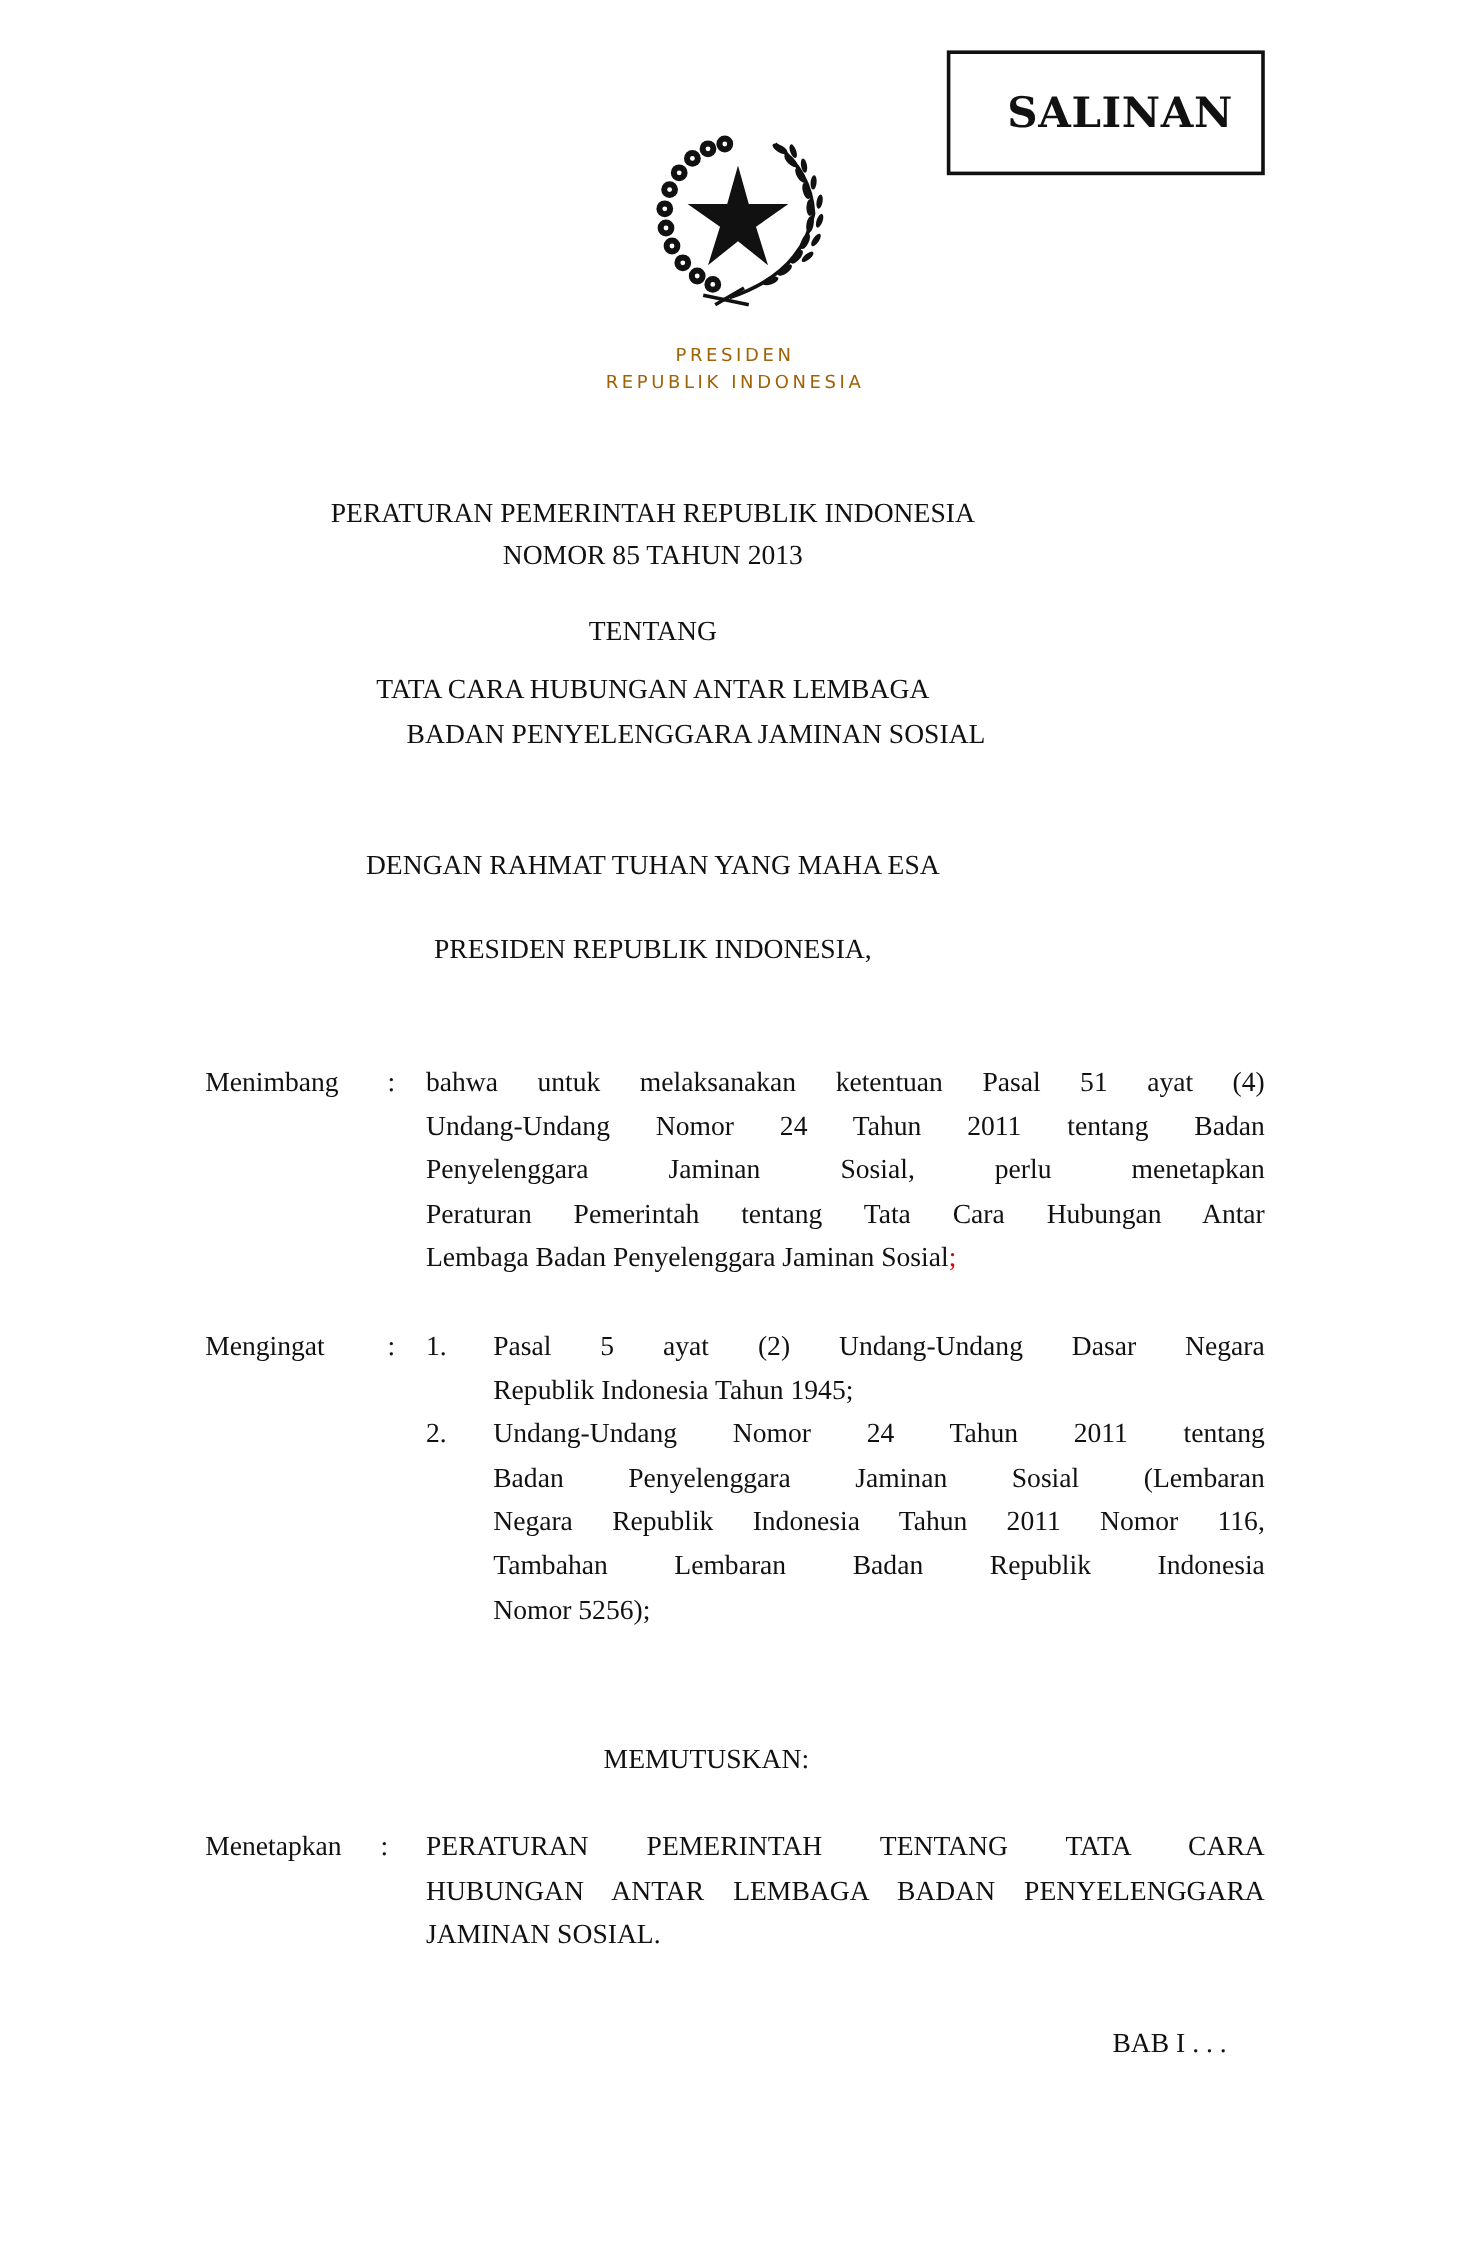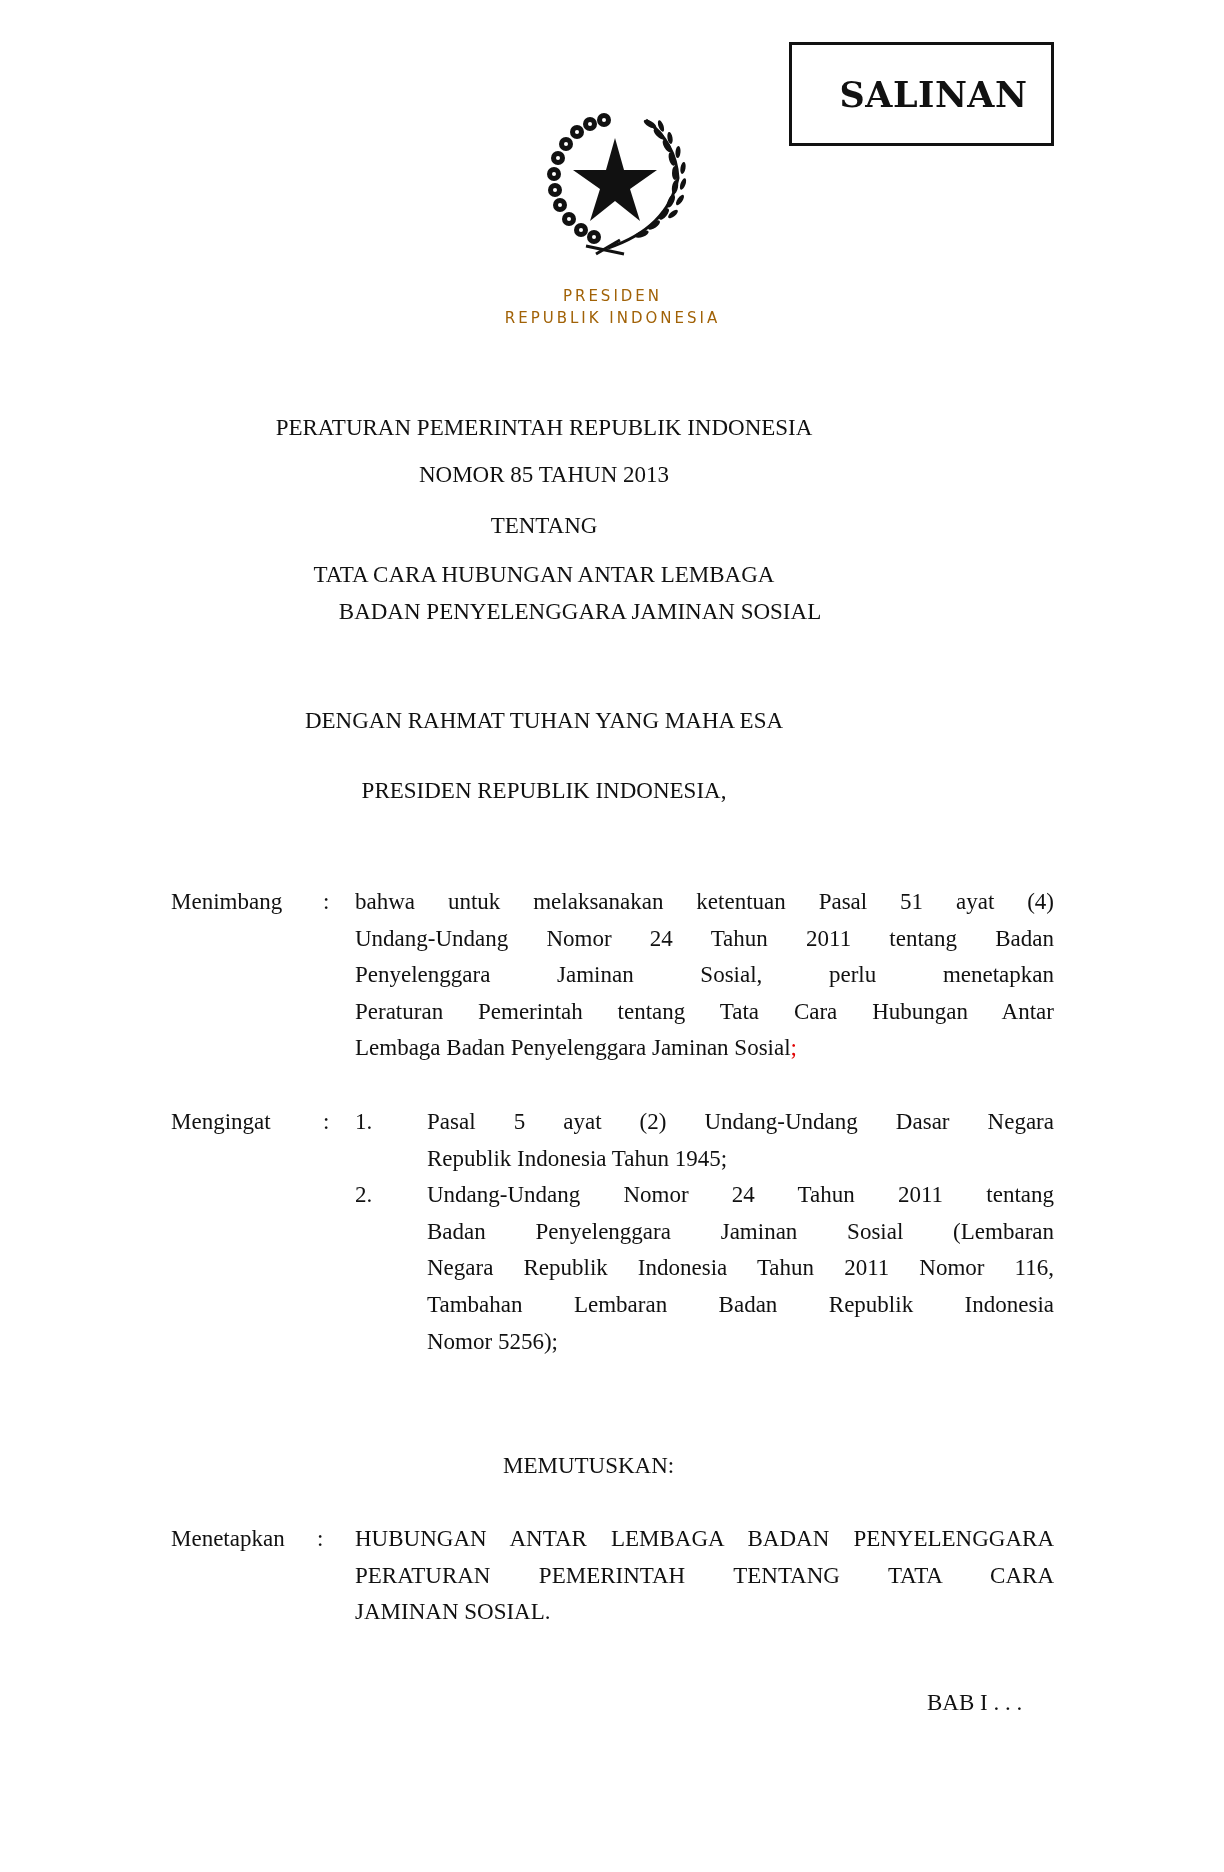--- a/index.html
+++ b/index.html
@@ -15,21 +15,21 @@
                     font-family: "DejaVu Sans", sans-serif; font-size: 15px; letter-spacing: 3px; color: #a16207; }
   .center-line { left: 0; width: 1088px; text-align: center; font-size: 23px; line-height: 28px; }
   .row { left: 171px; width: 883px; font-size: 23px; line-height: 36.6px; }
   .label { position: absolute; left: 0; top: 0; }
   .colon { position: absolute; top: 0; }
   .body-text { position: absolute; left: 184px; right: 0; top: 0; text-align: justify; }
   .jline { display: block; text-align: justify; text-align-last: justify; }
   .lline { display: block; text-align: left; }
   .item { position: relative; }
   .item-num { position: absolute; left: 0; top: 0; }
-  .item-text { margin-left: 72px; }
+  .item-text { margin-left: 56px; }
   .red { color: #e00000; }
 </style>
 </head>
 <body>
 
 <div class="abs salinan-box">
   <span class="salinan-text">SALINAN</span>
 </div>
 
 <div class="abs emblem">
@@ -87,21 +87,21 @@
 
     <line x1="48" y1="138" x2="86" y2="146" stroke="#111" stroke-width="3"></line>
     <line x1="58" y1="146" x2="82" y2="132" stroke="#111" stroke-width="3"></line>
   </svg>
 </div>
 
 <div class="abs presiden-label" style="top:287px;">PRESIDEN</div>
 <div class="abs presiden-label" style="top:309px;">REPUBLIK INDONESIA</div>
 
 <div class="abs center-line" style="top:414px;">PERATURAN PEMERINTAH REPUBLIK INDONESIA</div>
-<div class="abs center-line" style="top:461px;font-family:Liberation Serif, serif;">NOMOR 85 TAHUN 2013</div>
+<div class="abs center-line" style="top:449px;font-family:Liberation Serif, serif;">NOMOR 85 TAHUN 2013</div>
 <div class="abs center-line" style="top:512px;">TENTANG</div>
 <div class="abs center-line" style="top:561px;">TATA CARA HUBUNGAN ANTAR LEMBAGA</div>
 <div class="abs center-line" style="top:598px;margin-left:36px;">BADAN PENYELENGGARA JAMINAN SOSIAL</div>
 
 <div class="abs center-line" style="top:707px;">DENGAN RAHMAT TUHAN YANG MAHA ESA</div>
 <div class="abs center-line" style="top:777px;">PRESIDEN REPUBLIK INDONESIA,</div>
 
 <div class="abs row" style="top:884px; height:190px;">
   <span class="label">Menimbang</span>
   <span class="colon" style="left:152px;">:</span>
@@ -137,19 +137,19 @@
     </div>
   </div>
 </div>
 
 <div class="abs" style="left:503px; top:1452px; font-size:23px; line-height:28px;">MEMUTUSKAN:</div>
 
 <div class="abs row" style="top:1521px; height:120px;">
   <span class="label">Menetapkan</span>
   <span class="colon" style="left:146px;">:</span>
   <div class="body-text">
+    <span class="jline">PERATURAN PEMERINTAH TENTANG TATA CARA</span>
     <span class="jline">HUBUNGAN ANTAR LEMBAGA BADAN PENYELENGGARA</span>
-    <span class="jline">PERATURAN PEMERINTAH TENTANG TATA CARA</span>
     <span class="lline">JAMINAN SOSIAL.</span>
   </div>
 </div>
 
 <div class="abs" style="left:927px; top:1689px; font-size:23px; line-height:28px;">BAB I . . .</div>
 
 </body></html>

